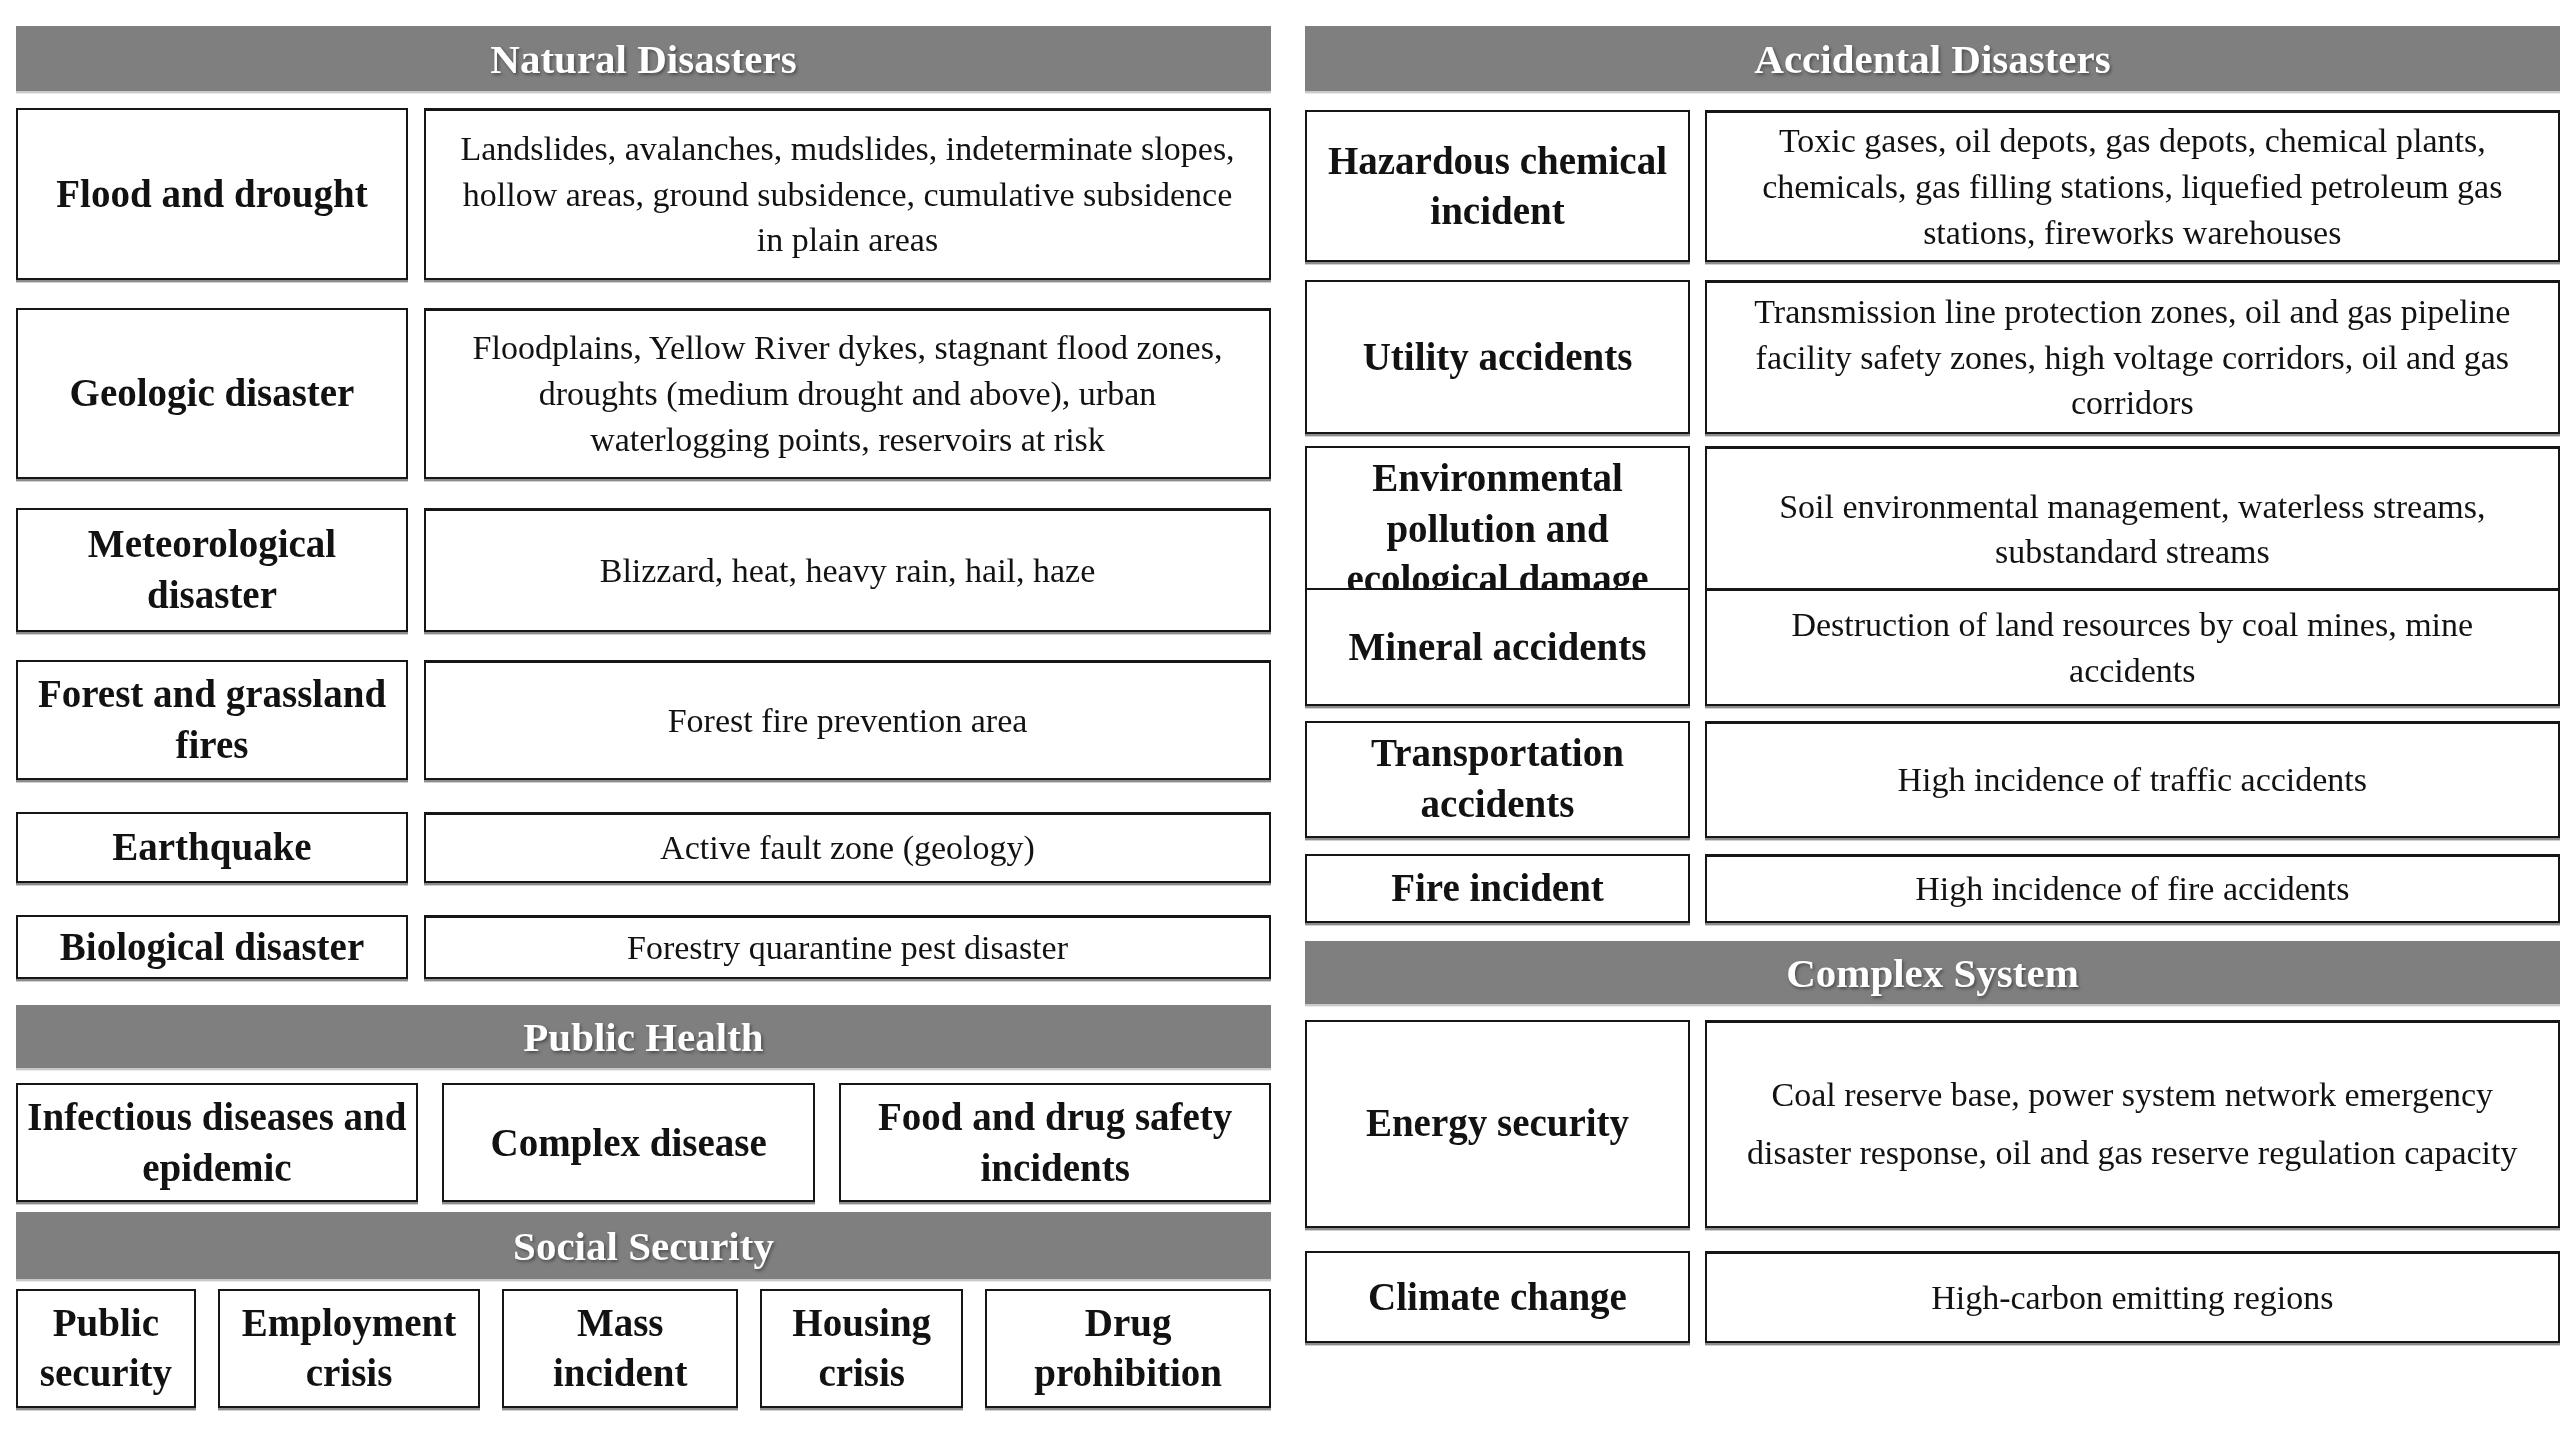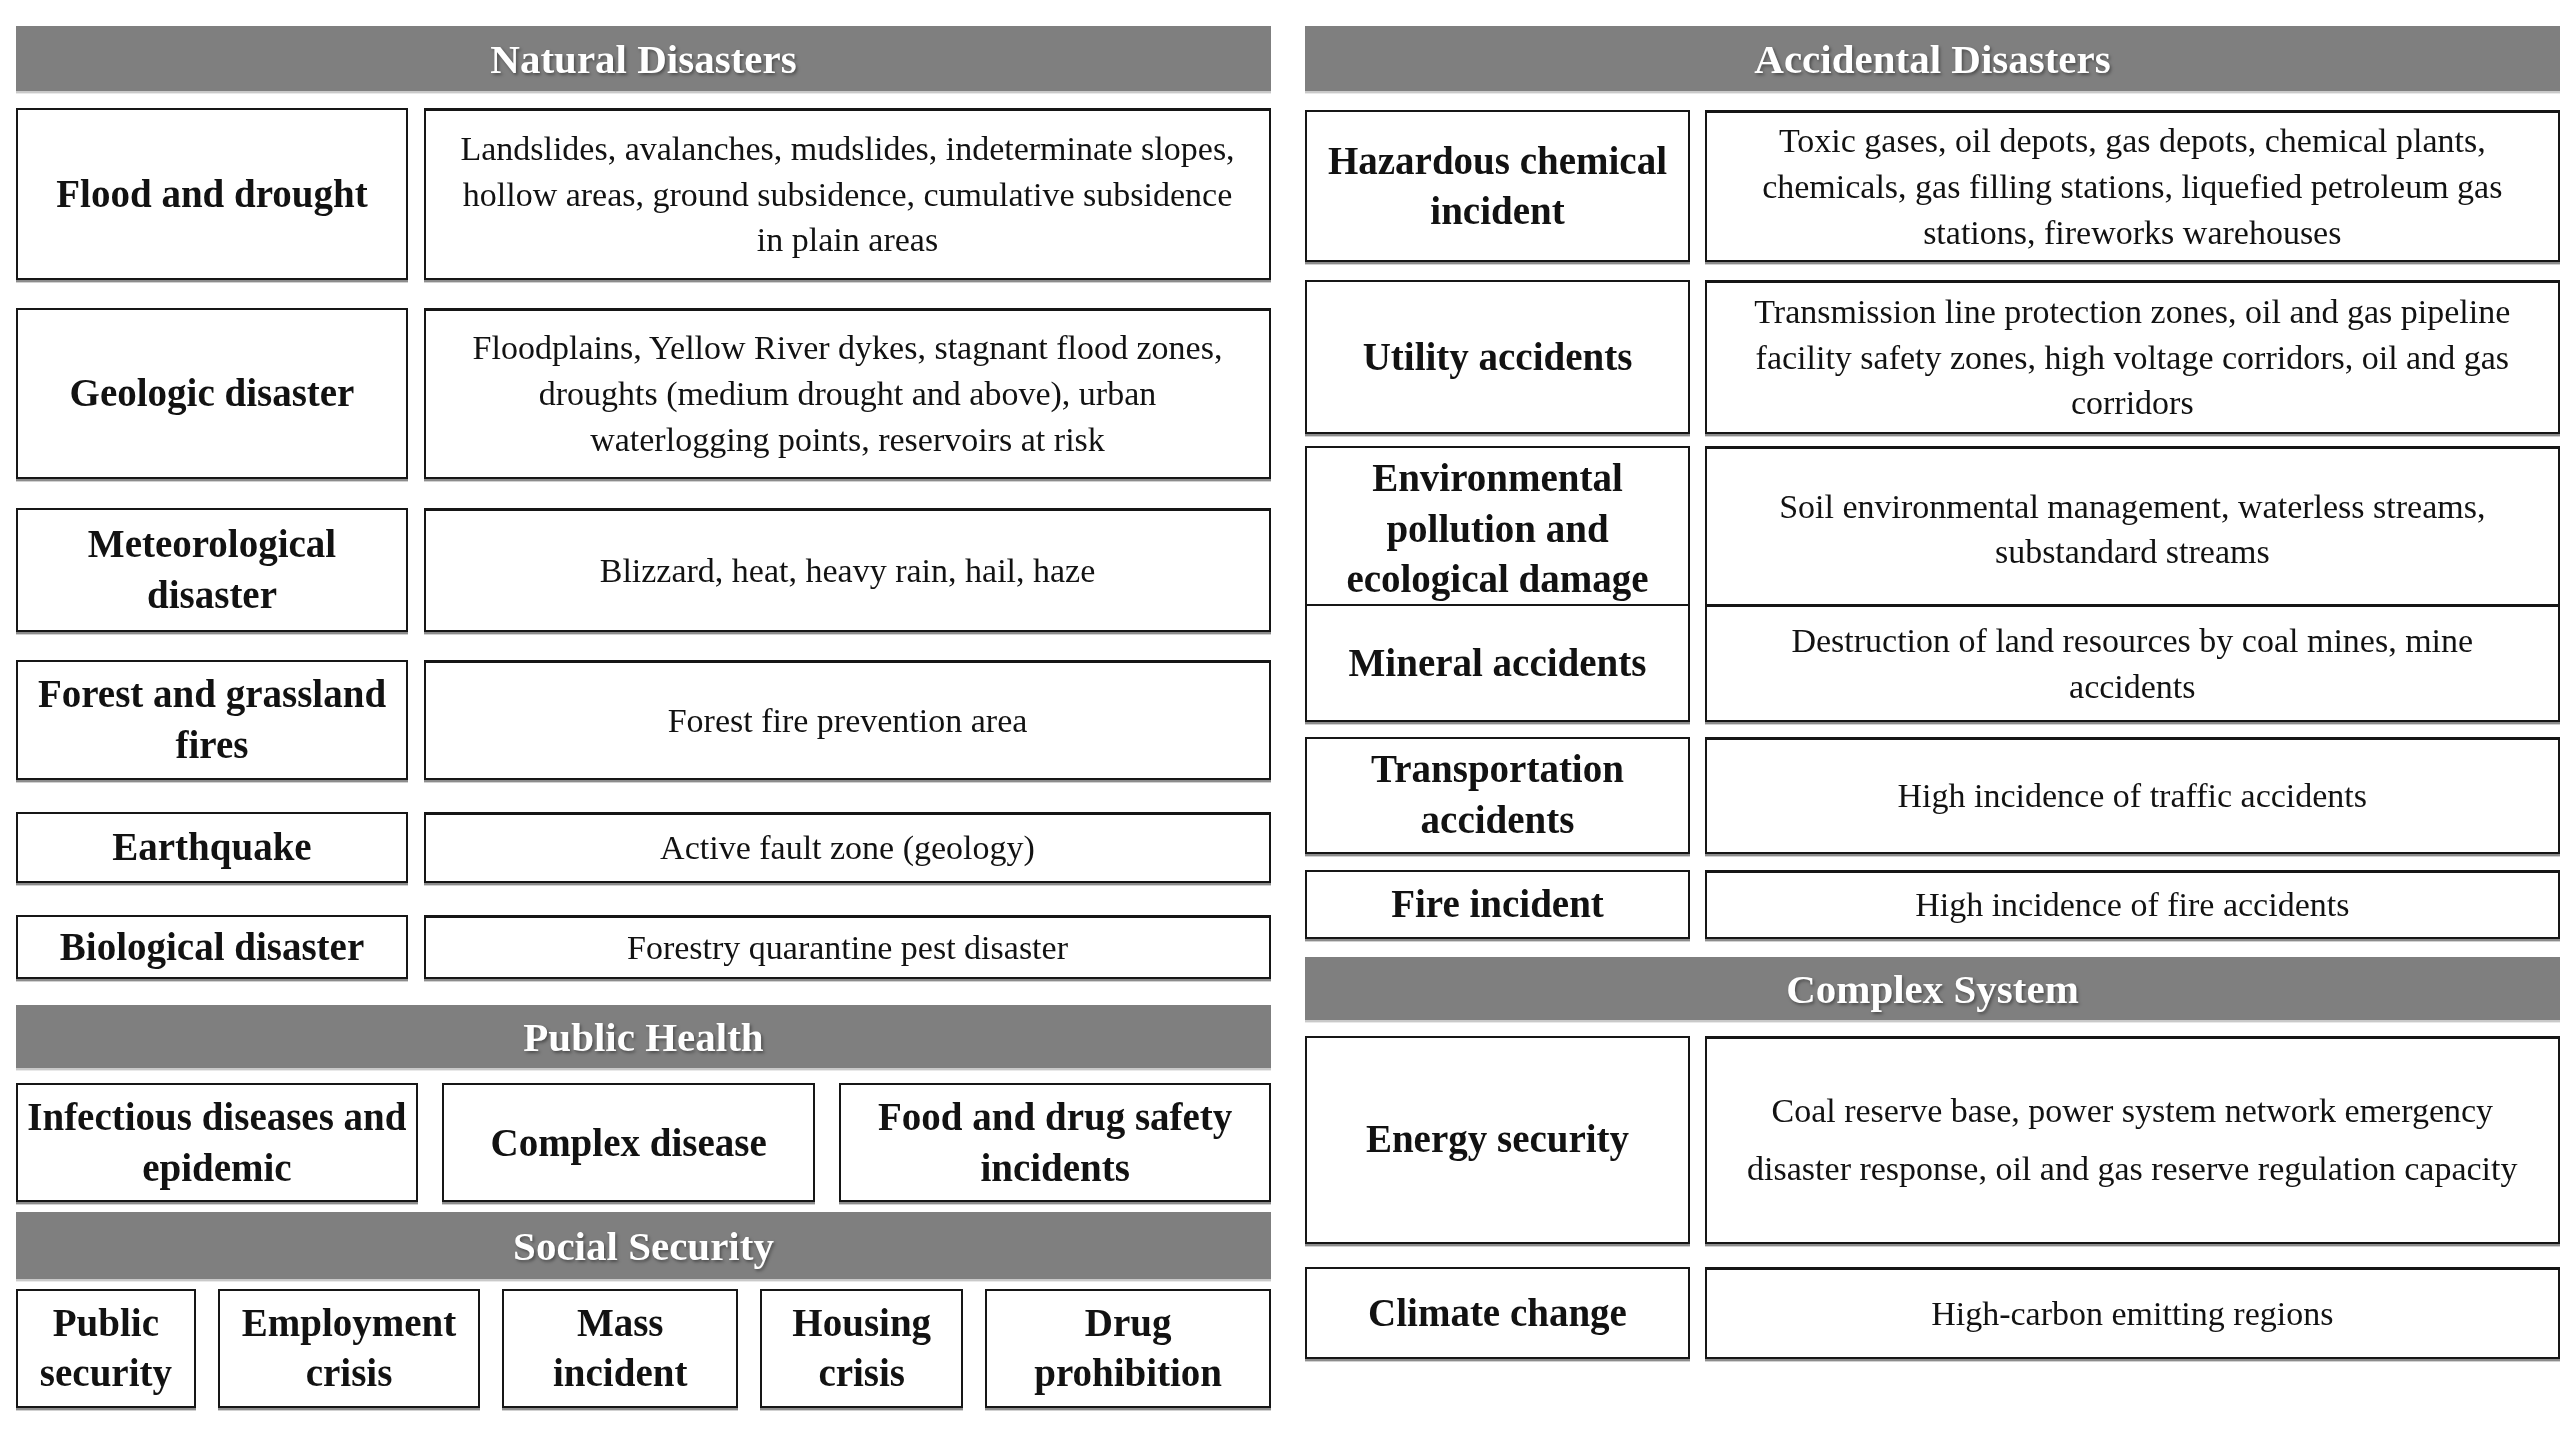--- a/index.html
+++ b/index.html
@@ -166,21 +166,21 @@
 
     <div class="row" style="height:154px;margin-bottom:12px">
       <div class="box label-box">
         <span>Utility accidents</span>
       </div>
       <div class="box desc-box">
         <span>Transmission line protection zones, oil and gas pipeline facility safety zones, high voltage corridors, oil and gas corridors</span>
       </div>
     </div>
 
-    <div class="row" style="height:130px;margin-bottom:28px">
+    <div class="row" style="height:130px;margin-bottom:12px">
       <div class="box label-box">
         <span>Environmental pollution and ecological damage</span>
       </div>
       <div class="box desc-box">
         <span>Soil environmental management, waterless streams, substandard streams</span>
       </div>
     </div>
 
     <div class="row" style="height:118px;margin-bottom:14.6px">
       <div class="box label-box">

